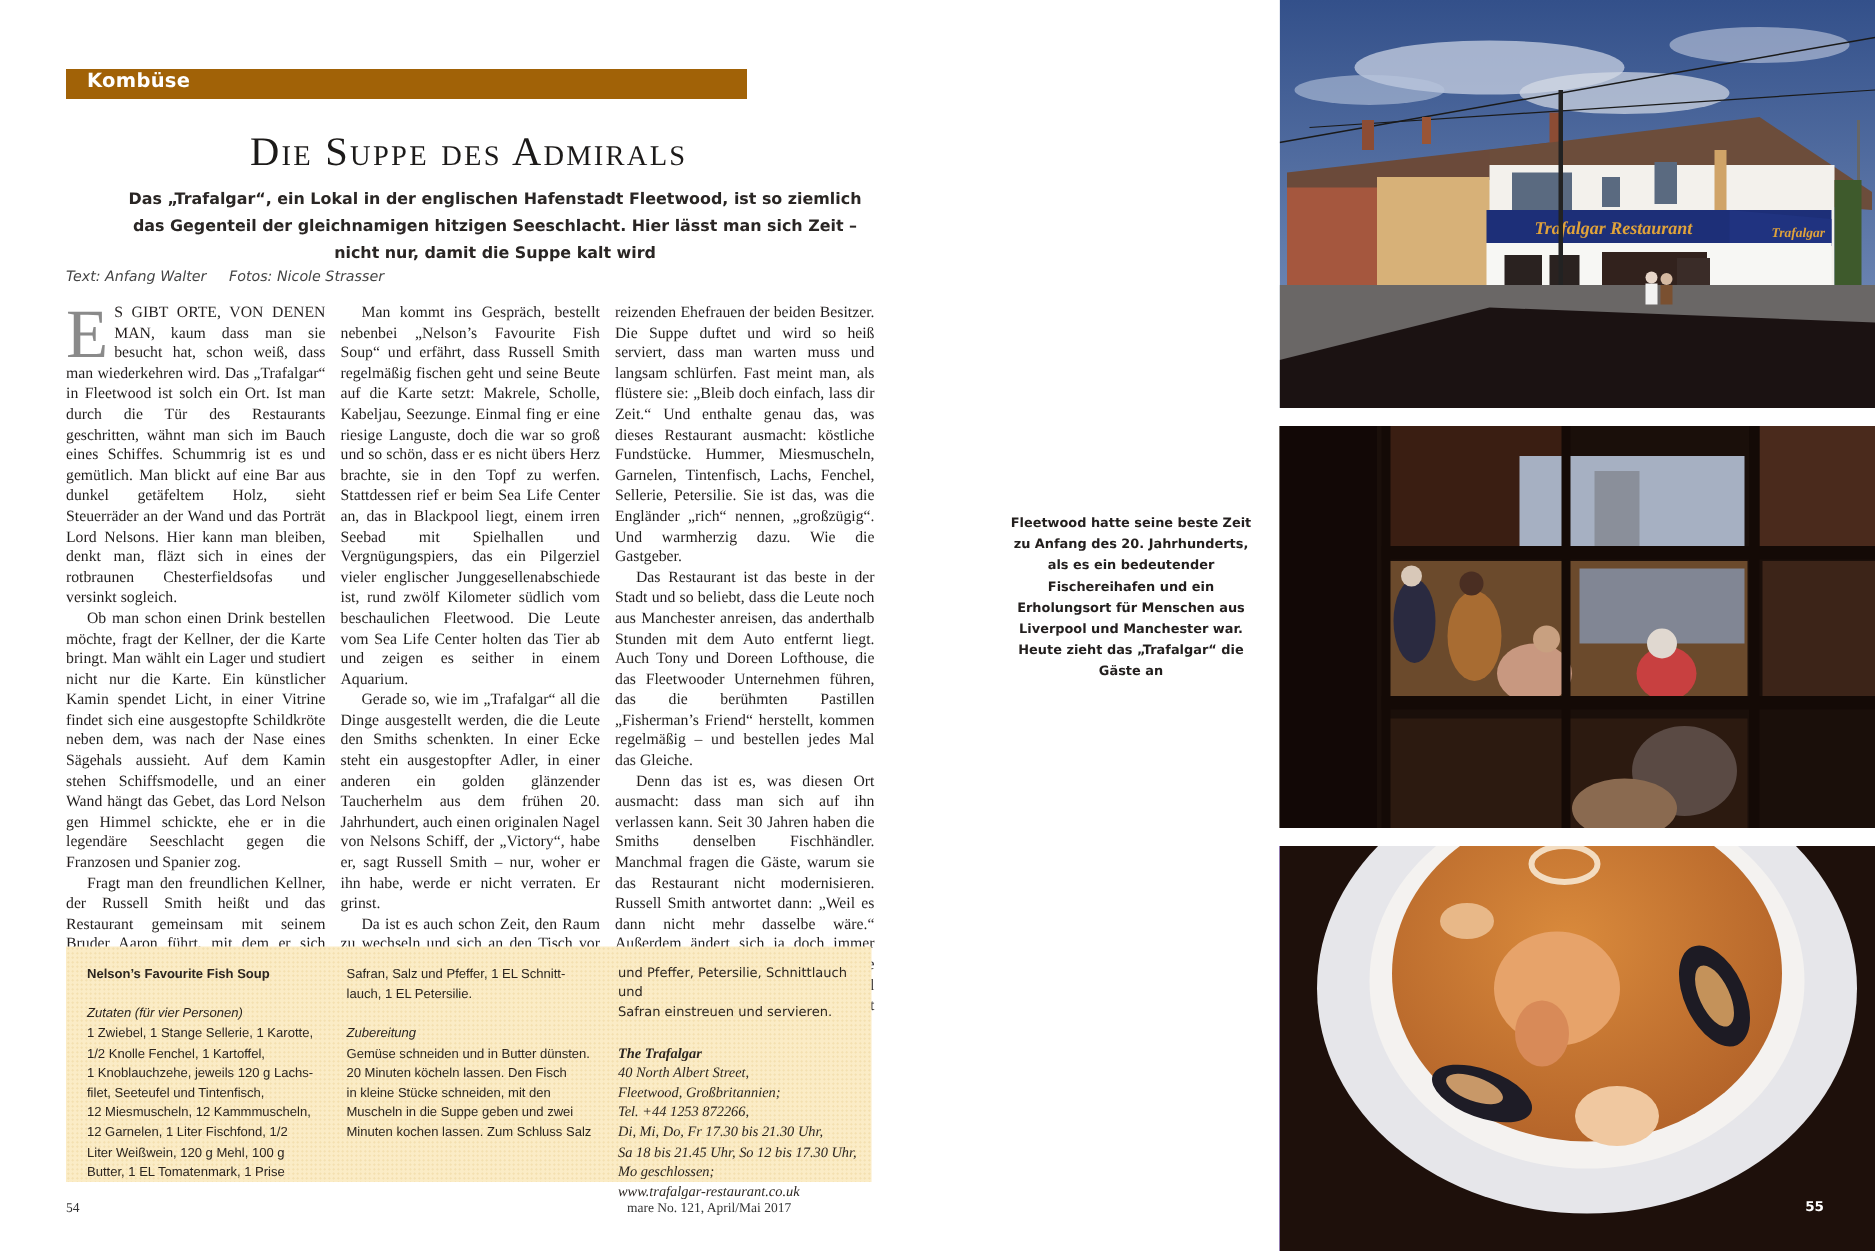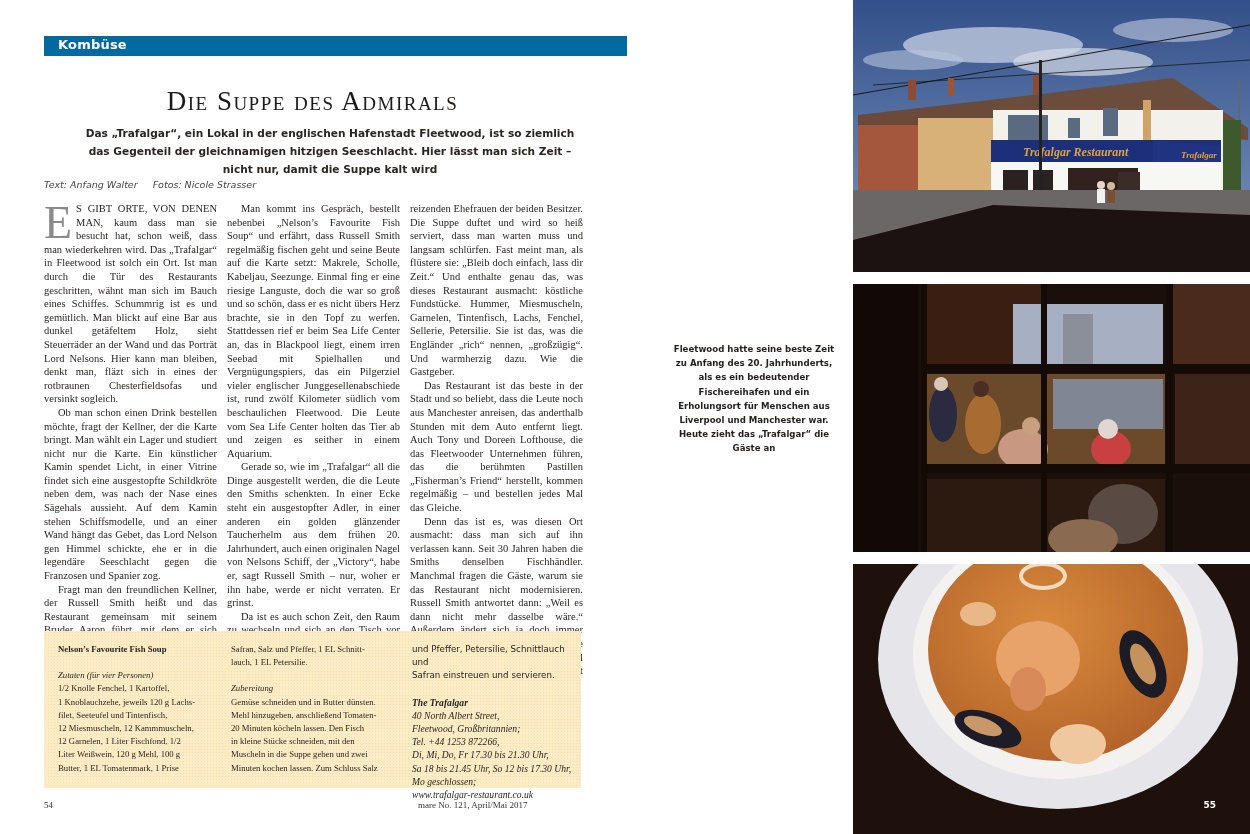--- a/index.html
+++ b/index.html
@@ -1,22 +1,22 @@
 <!DOCTYPE html>
 <html><head>
 <meta charset="utf-8">
 <style>
   html, body { margin: 0; padding: 0; }
   body {
     width: 1250px; height: 834px; background: #ffffff; position: relative; overflow: hidden;
     font-family: "Liberation Serif", "DejaVu Serif", serif; color: #231f1e;
   }
   .section-bar {
-    position: absolute; left: 44px; top: 36px; width: 583px; height: 20px;
-    background: #0369a1;
+    position: absolute; left: 44px; top: 46px; width: 454px; height: 20px;
+    background: #a16207;
   }
   .section-bar span {
     position: absolute; left: 14px; top: 1px;
     font-family: "DejaVu Sans", "Liberation Sans", sans-serif; font-weight: bold;
     font-size: 13px; color: #ffffff; letter-spacing: 0.2px;
   }
   .title {
     position: absolute; left: 44px; top: 86px; width: 537px; text-align: center;
     font-family: "Liberation Serif", serif; font-size: 27px; font-variant: small-caps;
     letter-spacing: 1.5px; color: #1c1a19;
@@ -46,21 +46,21 @@
   .endmark { color: #999; font-size: 9px; }
 
   .recipe {
     position: absolute; left: 44px; top: 631px; width: 537px; height: 157px;
     background: #fbecc6;
     background-image: radial-gradient(#f3dfae 0.6px, transparent 0.7px);
     background-size: 3px 3px;
   }
   .rcol {
     position: absolute; top: 12px; width: 170px;
-    font-family: Liberation Serif, serif; font-size: 8.7px; line-height: 13.2px; color: #2b2520;
+    font-family: Liberation Sans, sans-serif; font-size: 8.7px; line-height: 13.2px; color: #2b2520;
   }
   .rcol .h { font-weight: bold; margin-bottom: 13px; }
   .rcol .sub { font-style: italic; }
   .rcol .gap { height: 13px; }
   .rcol.addr { font-family: "Liberation Serif", serif; font-style: italic; font-size: 9.6px; }
   .rcol.addr .pre { font-family: "DejaVu Sans", sans-serif; font-style: normal; font-size: 8.7px; }
   .rc1 { left: 14px; } .rc2 { left: 187px; } .rc3 { left: 368px; }
 
   .folio-left { position: absolute; left: 44px; top: 800px; font-size: 9px; color: #333; }
   .folio-issue { position: absolute; left: 418px; top: 800px; font-size: 9px; color: #333; }
@@ -110,35 +110,35 @@
 <div class="col c3">
   <p class="noindent">reizenden Ehefrauen der beiden Besitzer. Die Suppe duftet und wird so heiß serviert, dass man warten muss und langsam schlürfen. Fast meint man, als flüstere sie: „Bleib doch einfach, lass dir Zeit.“ Und enthalte genau das, was dieses Restaurant ausmacht: köstliche Fundstücke. Hummer, Miesmuscheln, Garnelen, Tintenfisch, Lachs, Fenchel, Sellerie, Petersilie. Sie ist das, was die Engländer „rich“ nennen, „großzügig“. Und warmherzig dazu. Wie die Gastgeber.</p>
   <p>Das Restaurant ist das beste in der Stadt und so beliebt, dass die Leute noch aus Manchester anreisen, das anderthalb Stunden mit dem Auto entfernt liegt. Auch Tony und Doreen Lofthouse, die das Fleetwooder Unternehmen führen, das die berühmten Pastillen „Fisherman’s Friend“ herstellt, kommen regelmäßig – und bestellen jedes Mal das Gleiche.</p>
   <p><span>Denn das ist es, was diesen Ort ausmacht: dass man sich auf ihn verlassen kann. Seit 30 Jahren haben die Smiths denselben Fischhändler. Manchmal fragen die Gäste, warum sie das Restaurant nicht modernisieren. Russell Smith antwortet dann: „Weil es dann nicht mehr dasselbe wäre.“ Außerdem ändert sich ja doch immer etwas. Denn die Smiths lassen ihre Fundstücke rotieren. „Du müsstest mal den Keller sehen“, sagt Russell, „der ist das reinste Museum.“</span> <span class="endmark">✑</span></p>
 </div>
 
 <div class="recipe">
   <div class="rcol rc1">
     <div class="h">Nelson’s Favourite Fish Soup</div>
     <div class="sub">Zutaten (für vier Personen)</div>
+    <div>1 Zwiebel, 1 Stange Sellerie, 1 Karotte,</div>
     <div>1/2 Knolle Fenchel, 1 Kartoffel,</div>
     <div>1 Knoblauchzehe, jeweils 120 g Lachs-</div>
     <div>filet, Seeteufel und Tintenfisch,</div>
     <div>12 Miesmuscheln, 12 Kammmuscheln,</div>
     <div>12 Garnelen, 1 Liter Fischfond, 1/2</div>
     <div>Liter Weißwein, 120 g Mehl, 100 g</div>
     <div>Butter, 1 EL Tomatenmark, 1 Prise</div>
   </div>
   <div class="rcol rc2">
     <div>Safran, Salz und Pfeffer, 1 EL Schnitt-</div>
     <div>lauch, 1 EL Petersilie.</div>
     <div class="gap"></div>
     <div class="sub">Zubereitung</div>
     <div>Gemüse schneiden und in Butter dünsten.</div>
-    <div>Mehl hinzugeben, anschließend Tomaten-</div>
     <div>20 Minuten köcheln lassen. Den Fisch</div>
     <div>in kleine Stücke schneiden, mit den</div>
     <div>Muscheln in die Suppe geben und zwei</div>
     <div>Minuten kochen lassen. Zum Schluss Salz</div>
   </div>
   <div class="rcol rc3 addr">
     <div class="pre">und Pfeffer, Petersilie, Schnittlauch und</div>
     <div class="pre">Safran einstreuen und servieren.</div>
     <div class="gap"></div>
     <div style="font-weight:bold">The Trafalgar</div>

